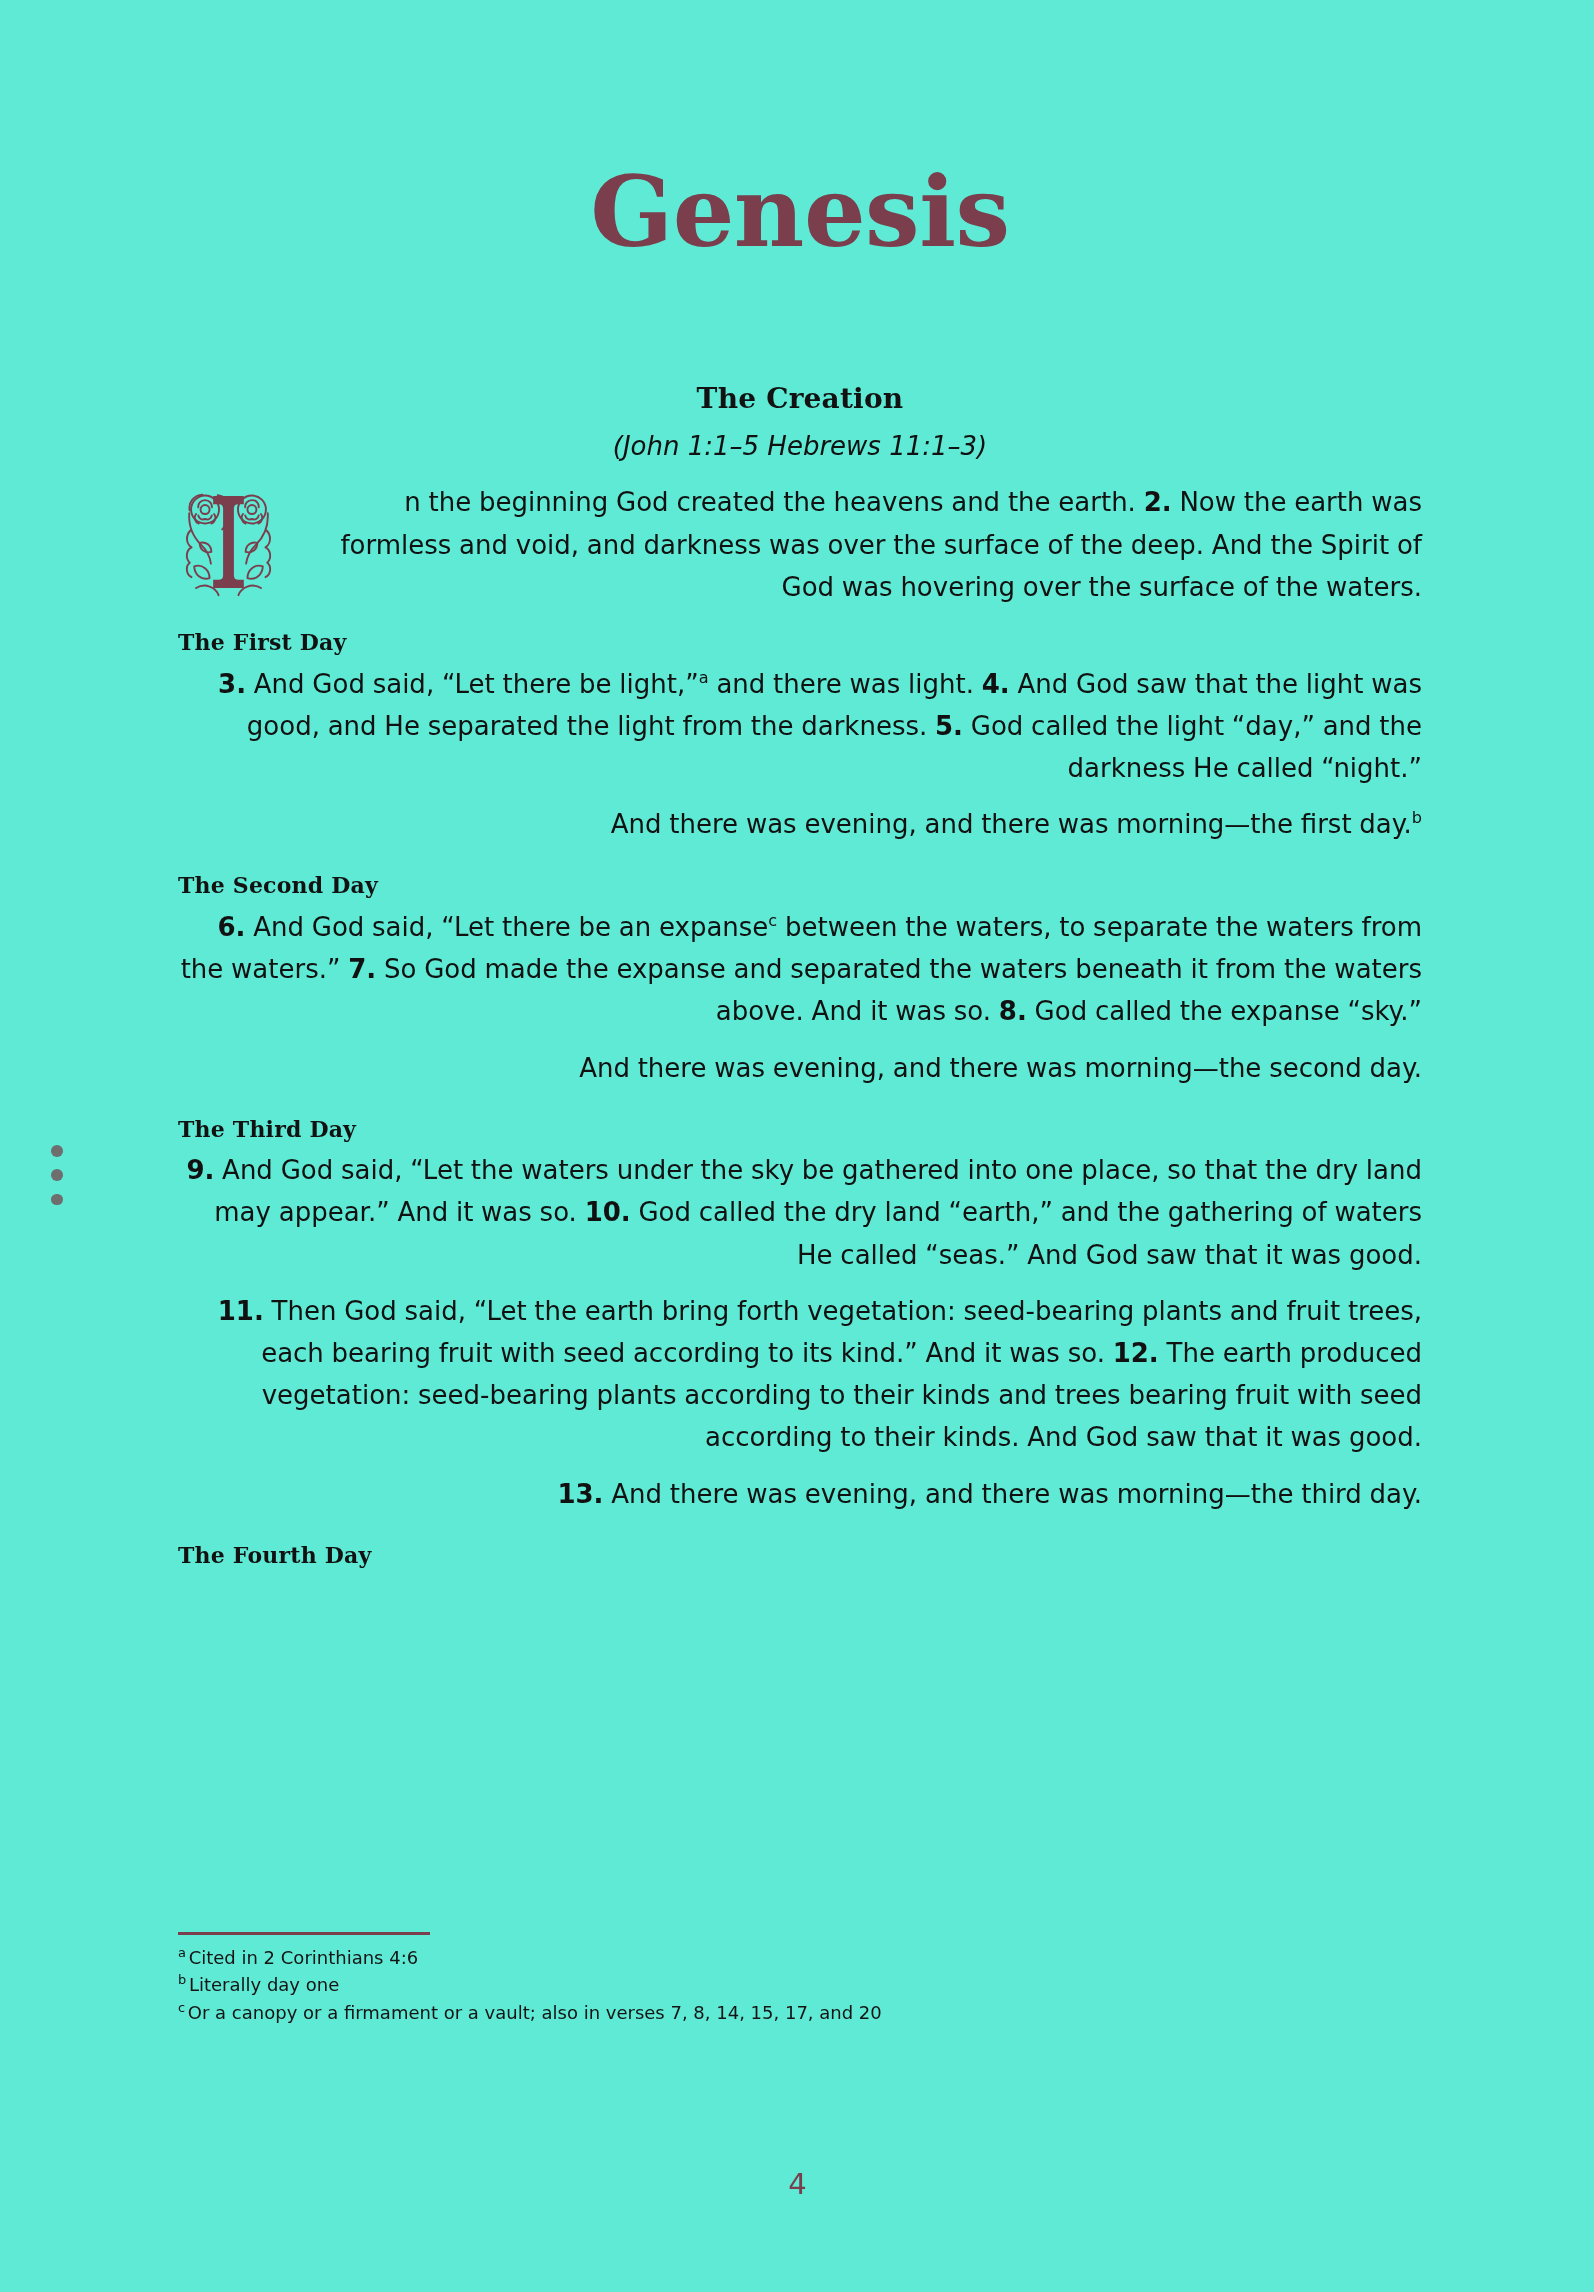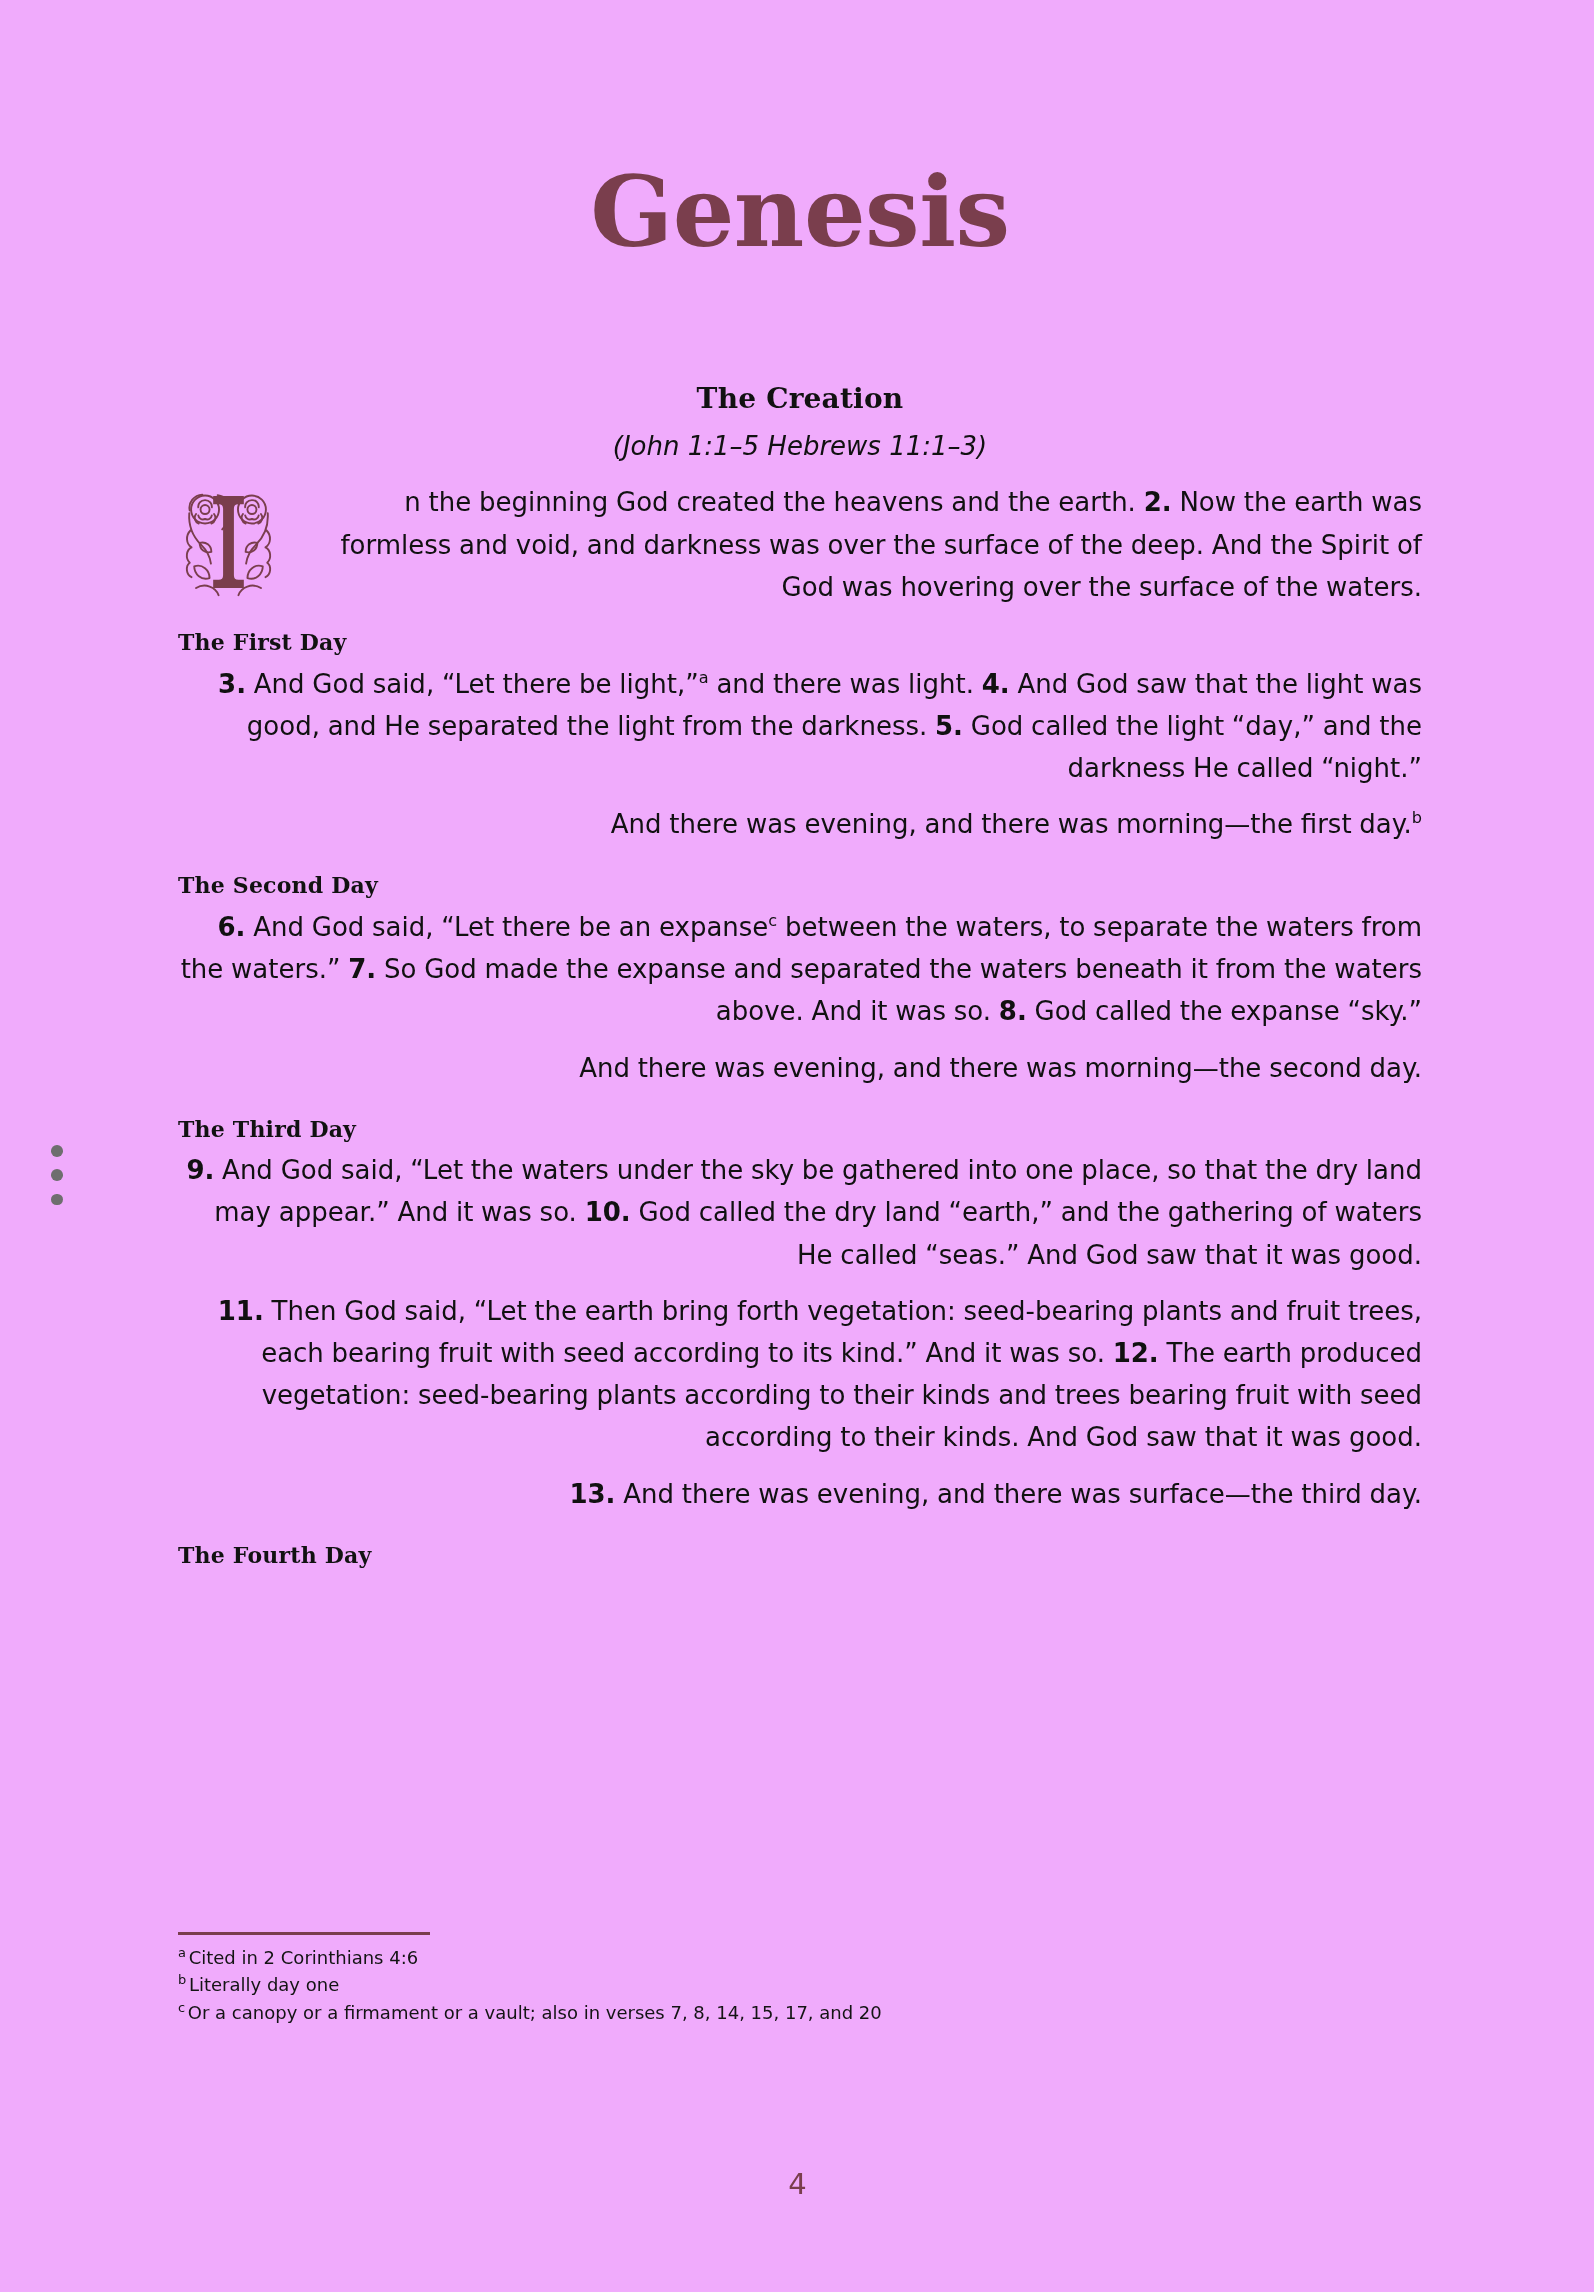--- a/index.html
+++ b/index.html
@@ -13,21 +13,21 @@
     position: relative;
     font-family: "DejaVu Sans", sans-serif;
     color: #0f0f0f;
     overflow: hidden;
   }
 
   
   .page {
     position: absolute;
     inset: 0;
-    background: #f0abfc;
+    background: #5eead4;
   }
 
   
   .drag-handle {
     position: absolute;
     left: 47px;
     top: 1145px;
     width: 20px;
     display: flex;
     flex-direction: column;
@@ -277,21 +277,21 @@
 
     <p class="verse-para">
       <span class="vnum">11.</span>
       <span>Then God said, “Let the earth bring forth vegetation: seed-bearing plants and fruit trees, each bearing fruit with seed according to its kind.” And it was so.</span>
       <span class="vnum">12.</span>
       <span>The earth produced vegetation: seed-bearing plants according to their kinds and trees bearing fruit with seed according to their kinds. And God saw that it was good.</span>
     </p>
 
     <p class="verse-para">
       <span class="vnum">13.</span>
-      <span>And there was evening, and there was surface—the third day.</span>
+      <span>And there was evening, and there was morning—the third day.</span>
     </p>
 
     <h3 class="day-title">The Fourth Day</h3>
 
 
   </div>
 
   <div class="footnotes">
     <div class="fn-rule"></div>
     <p class="fn-item">

